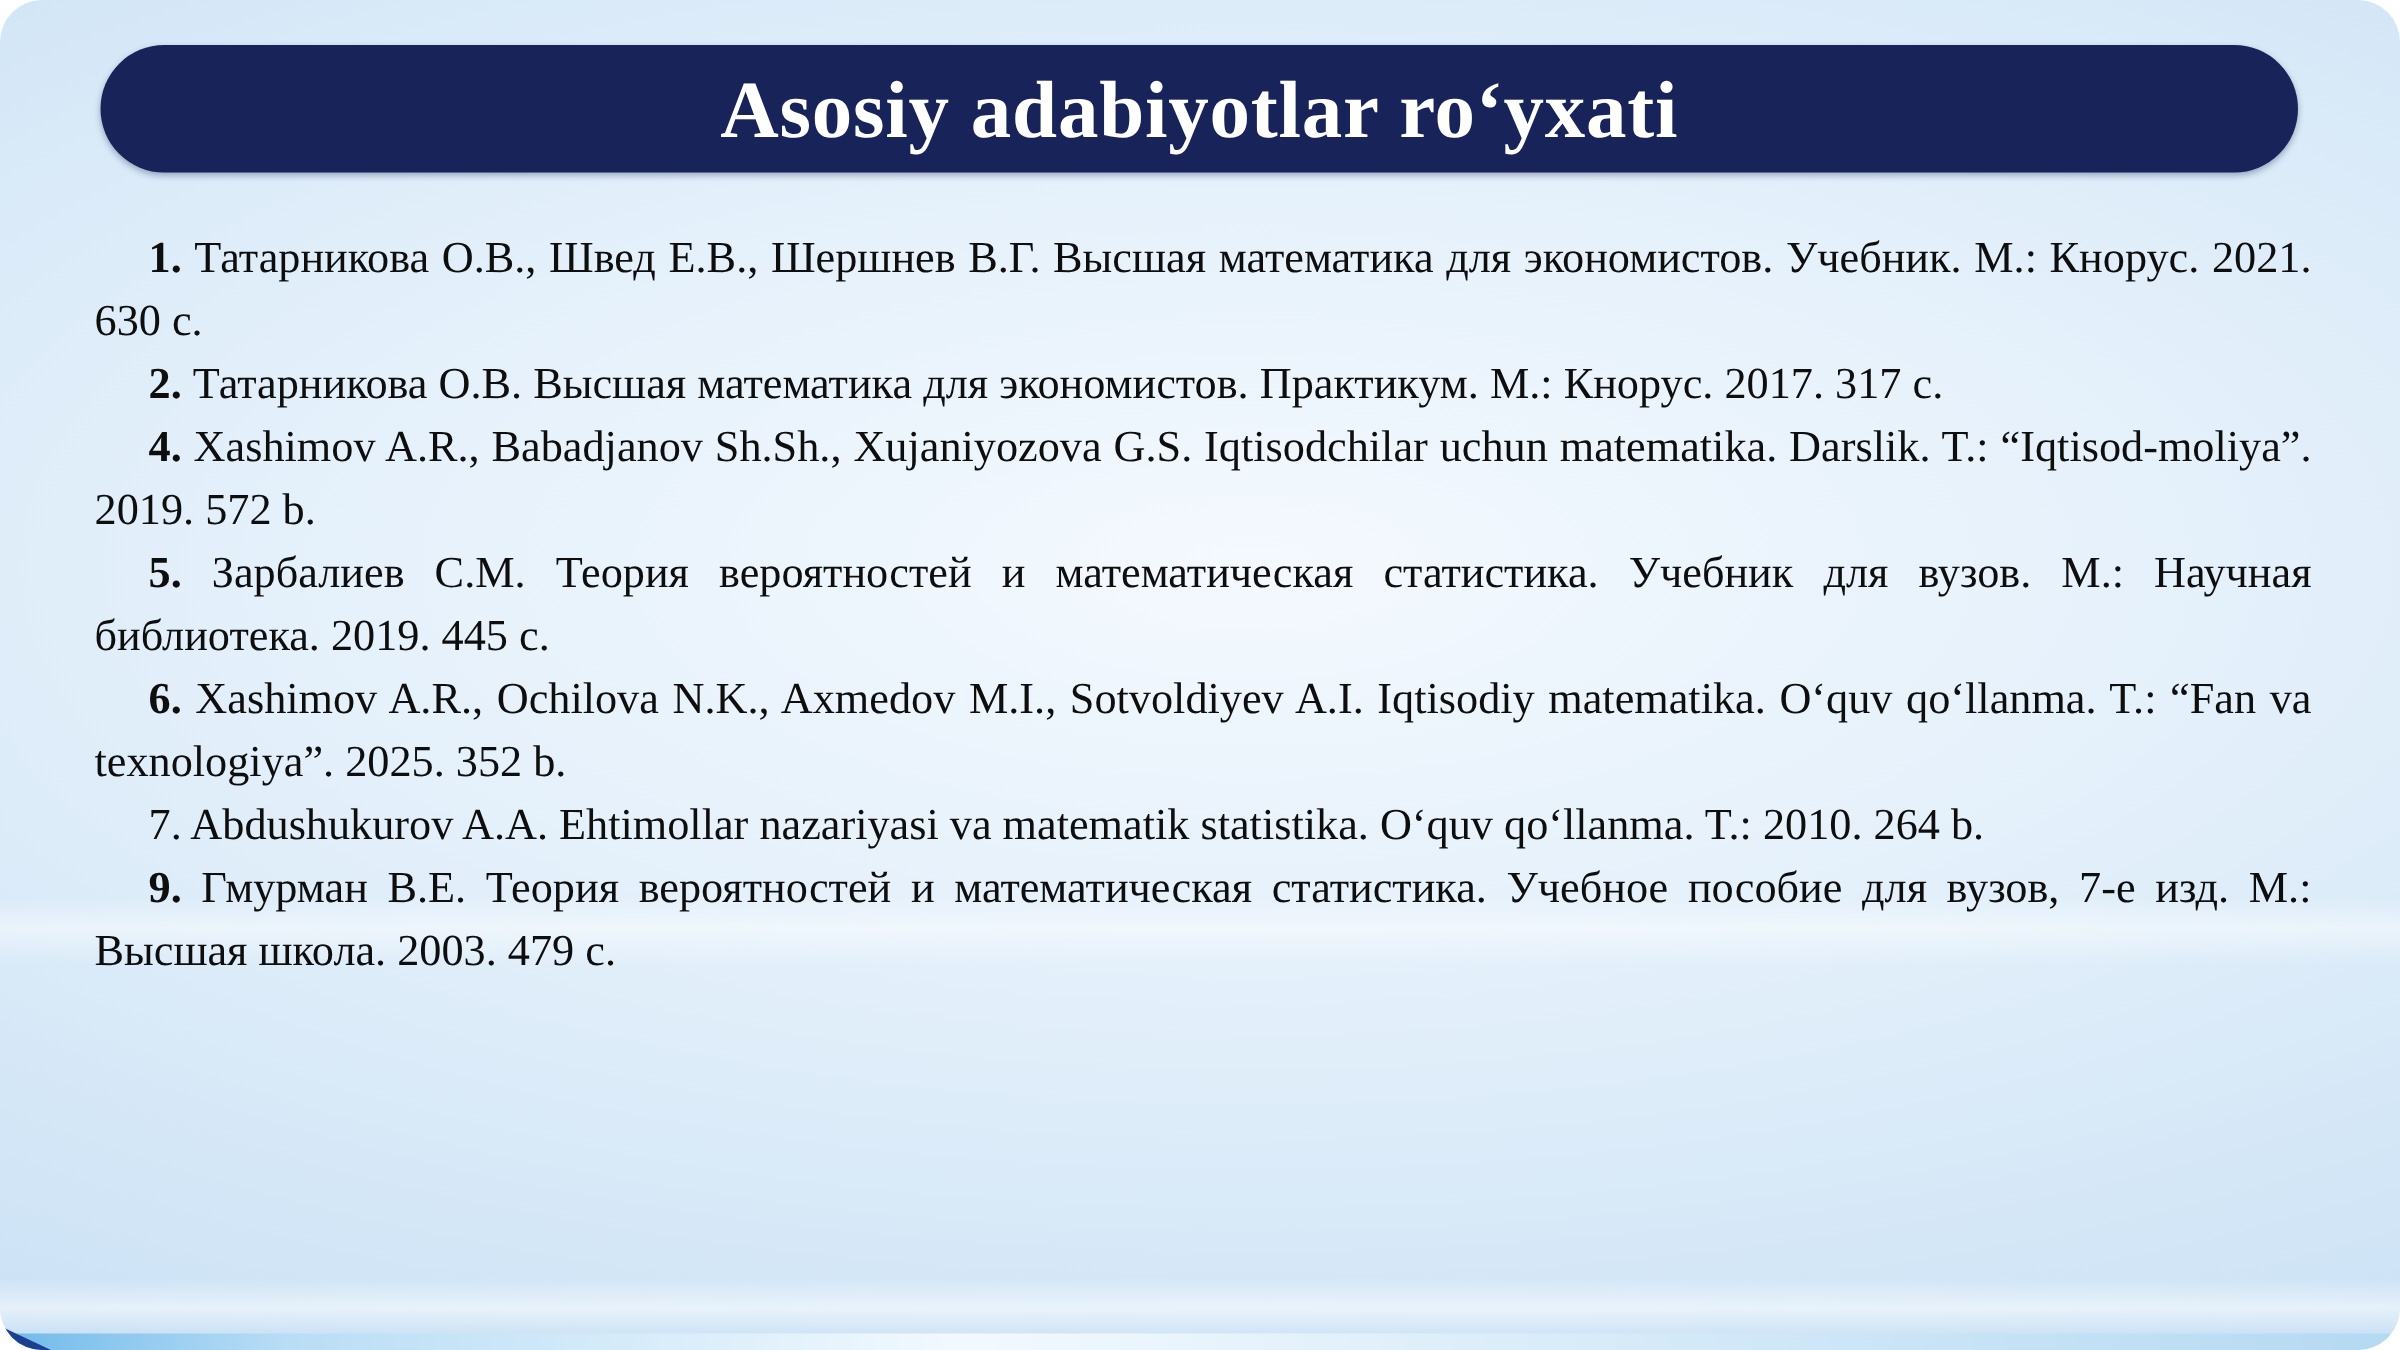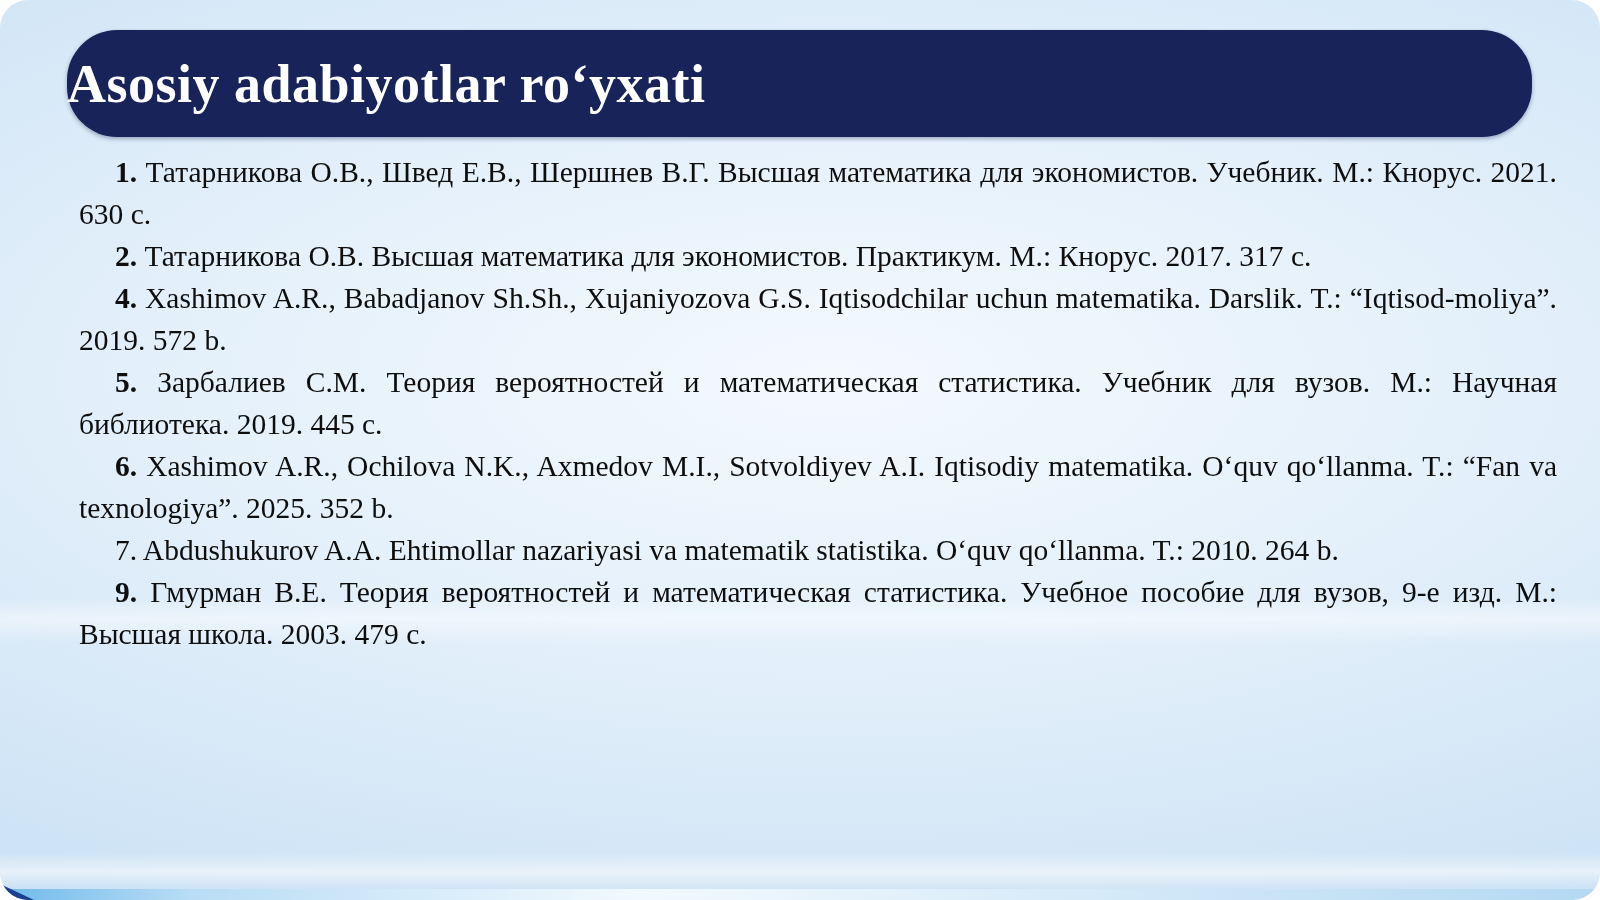--- a/index.html
+++ b/index.html
@@ -55,45 +55,44 @@
     width: 0;
     height: 0;
     border-left: 34px solid #1c3f8f;
     border-top: 16px solid transparent;
   }
   .title-banner {
     position: absolute;
     left: 67px;
     top: 30px;
     width: 1465px;
-    height: 107px;
+    height: 85px;
     border-radius: 50px;
     background: #18235a;
     box-shadow: 0 2px 4px rgba(20,35,90,0.35);
     display: flex;
     align-items: center;
-    justify-content: flex-start;
+    justify-content: center;
   }
   .title-banner h1 {
     margin: 0;
     color: #ffffff;
     font-size: 54px;
     font-weight: bold;
     letter-spacing: 0.5px;
   }
   .content {
     position: absolute;
     top: 151px;
     left: 63px;
     width: 1478px;
     color: #0e0e0e;
     font-size: 29.5px;
     line-height: 42px;
     text-align: justify;
-    margin-left: 16px;
   }
   .content p {
     margin: 0;
     text-indent: 36px;
   }
   .num.b {
     font-weight: bold;
   }
 </style>
 </head>
@@ -110,16 +109,16 @@
     <h1>Asosiy adabiyotlar ro‘yxati</h1>
   </div>
 
   <div class="content">
     <p><span class="num b">1.</span><span> Татарникова О.В., Швед Е.В., Шершнев В.Г. Высшая математика для экономистов. Учебник. М.: Кнорус. 2021. 630 с.</span></p>
     <p><span class="num b">2.</span><span> Татарникова О.В. Высшая математика для экономистов. Практикум. М.: Кнорус. 2017. 317 с.</span></p>
     <p><span class="num b">4.</span><span> Xashimov A.R., Babadjanov Sh.Sh., Xujaniyozova G.S. Iqtisodchilar uchun matematika. Darslik. T.: “Iqtisod-moliya”. 2019. 572 b.</span></p>
     <p><span class="num b">5.</span><span> Зарбалиев С.М. Теория вероятностей и математическая статистика. Учебник для вузов. М.: Научная библиотека. 2019. 445 с.</span></p>
     <p><span class="num b">6.</span><span> Xashimov A.R., Ochilova N.K., Axmedov M.I., Sotvoldiyev A.I. Iqtisodiy matematika. O‘quv qo‘llanma. T.: “Fan va texnologiya”. 2025. 352 b.</span></p>
     <p><span class="num">7.</span><span> Abdushukurov A.A. Ehtimollar nazariyasi va matematik statistika. O‘quv qo‘llanma. T.: 2010. 264 b.</span></p>
-    <p><span class="num b">9.</span><span> Гмурман В.Е. Теория вероятностей и математическая статистика. Учебное пособие для вузов, 9-е изд. М.: Высшая школа. 2003. 479 с.</span></p>
+    <p><span class="num b">9.</span><span> Гмурман В.Е. Теория вероятностей и математическая статистика. Учебное пособие для вузов, 7-е изд. М.: Высшая школа. 2003. 479 с.</span></p>
   </div>
 
 </div>
 
 </body></html>

